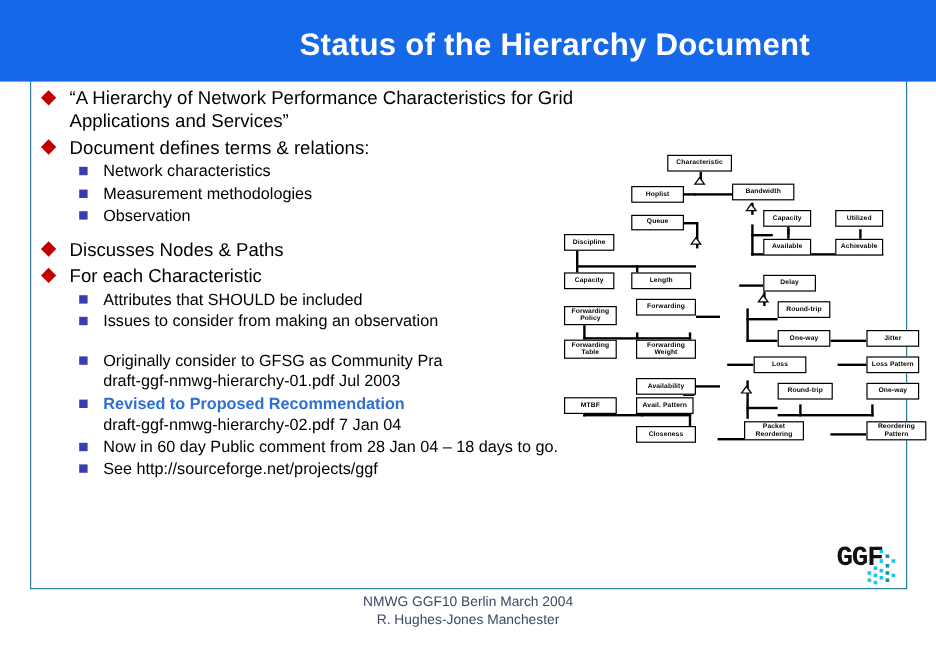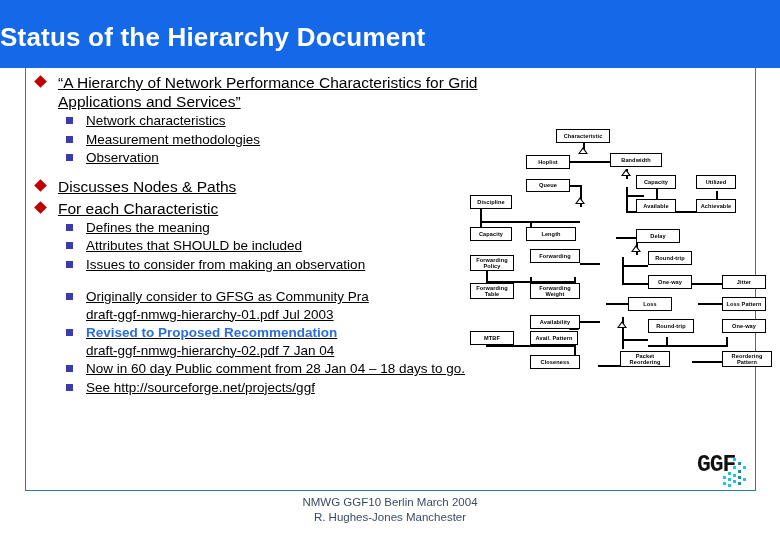--- a/index.html
+++ b/index.html
@@ -2,33 +2,33 @@
 <html><head>
 <meta charset="utf-8">
 <style>
   html,body{margin:0;padding:0;background:#fff;}
   body{width:780px;height:540px;position:relative;overflow:hidden;
        font-family:"Liberation Sans",sans-serif;color:#000;}
 
   
   #title-banner{position:absolute;left:0;top:0;width:780px;height:68px;
     background:#1569e8;}
-  #title-text{position:absolute;left:0;top:22px;width:675px;text-align:left;
+  #title-text{position:absolute;left:0;top:22px;width:675px;text-align:right;
     color:#ffffff;font-size:26px;font-weight:bold;letter-spacing:.2px;
     font-family:"Liberation Sans",sans-serif;}
 
   
   .vline{position:absolute;width:1px;background:#2a7e9b;}
   .hline{position:absolute;height:1px;background:#2a7e9b;}
   #frame-left{left:25px;top:68px;height:422px;}
   #frame-right{left:755px;top:68px;height:422px;}
   #frame-bottom{left:25px;top:490px;width:731px;}
 
   
-  #content{position:absolute;left:30px;top:70px;width:470px;text-decoration:underline;}
+  #content{position:absolute;left:30px;top:70px;width:470px;}
   .b1{position:relative;padding-left:28px;font-size:15.5px;line-height:19px;
       margin-top:3px;color:#000;}
   .b1::before{content:"";position:absolute;left:6px;top:4px;width:9px;height:9px;
       background:#c00000;transform:rotate(45deg);}
   .b2{position:relative;padding-left:56px;font-size:13.5px;line-height:17.5px;
       margin-top:1px;color:#000;}
   .b2::before{content:"";position:absolute;left:36px;top:5px;width:7px;height:7px;
       background:#3b3bb0;}
   .b2 .sub{display:block;padding-left:0px;}
   .blue{color:#2d6fd4;font-weight:bold;margin-top:26px;}
@@ -73,29 +73,29 @@
 </div>
 
 <div class="vline" id="frame-left"></div>
 <div class="vline" id="frame-right"></div>
 <div class="hline" id="frame-bottom"></div>
 
 <div id="content">
 
   <div class="b1">“A Hierarchy of Network Performance Characteristics for Grid Applications and Services”</div>
 
+  <div class="b1">Document defines terms &amp; relations:</div>
   <div class="b2">Network characteristics</div>
   <div class="b2">Measurement methodologies</div>
   <div class="b2">Observation</div>
 
   <div class="gap-s"></div>
 
   <div class="b1">Discusses Nodes &amp; Paths</div>
   <div class="b1">For each Characteristic</div>
-  <div class="b2">Defines the meaning</div>
   <div class="b2">Attributes that SHOULD be included</div>
   <div class="b2">Issues to consider from making an observation</div>
 
   <div class="gap"></div>
 
 
   <div class="b2">
     <span>Originally consider to GFSG as Community Pra</span>
     <span class="sub">draft-ggf-nmwg-hierarchy-01.pdf Jul 2003</span>
   </div>

